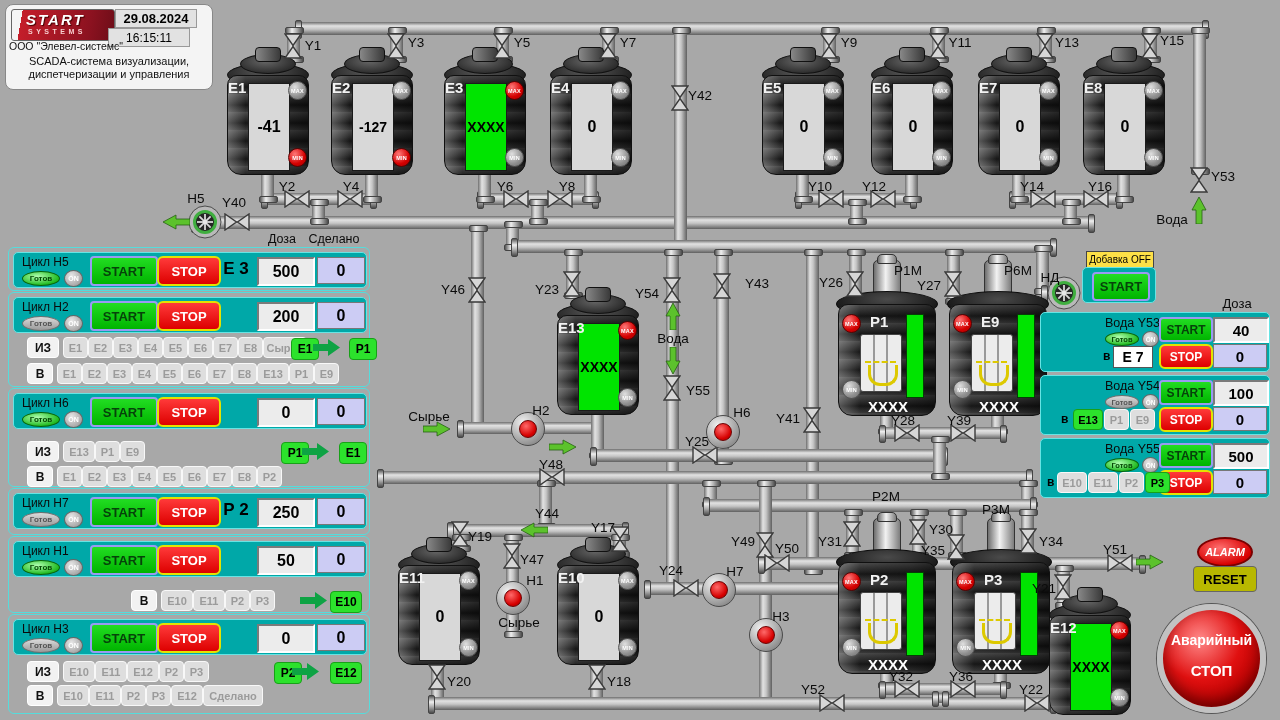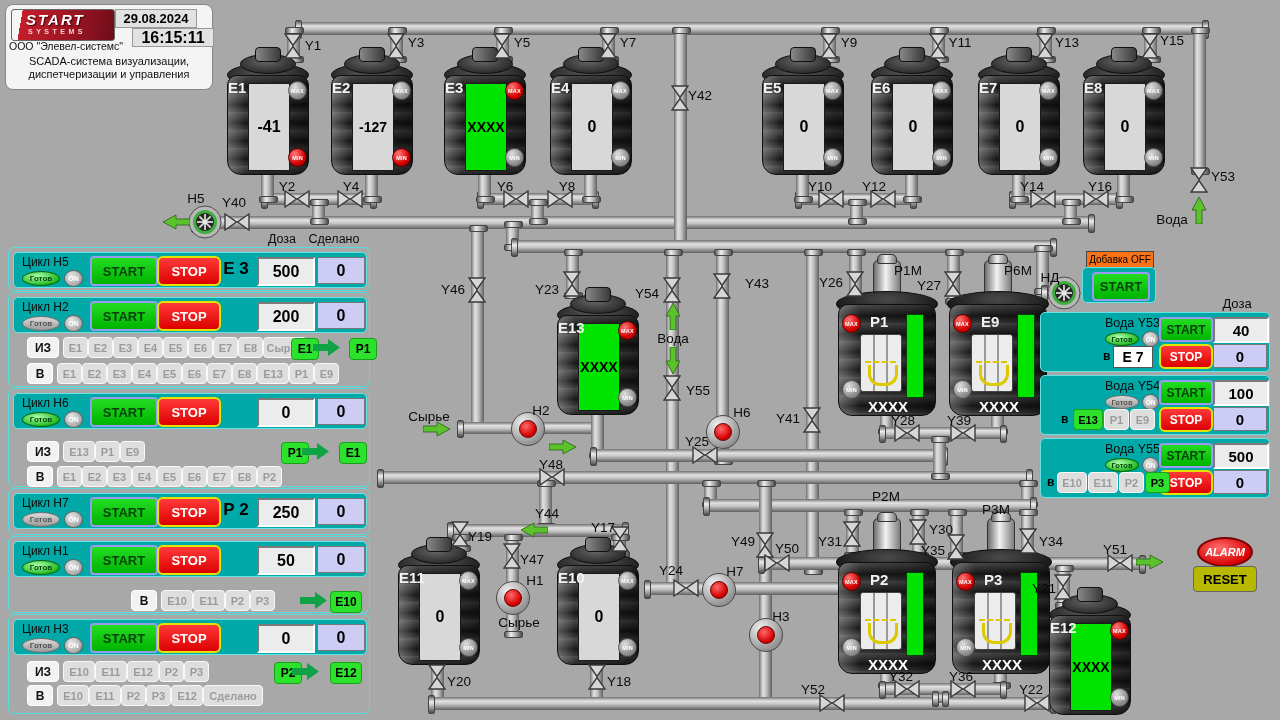--- a/index.html
+++ b/index.html
@@ -766,21 +766,21 @@
     <div class="abs lbl" style="left: 673px; top: 338px;">Вода</div>
     <div class="abs lbl" style="left: 429px; top: 416px;">Сырье</div>
     <div class="abs lbl" style="left: 519px; top: 622px;">Сырье</div>
     <div class="abs lbl" style="left: 547px; top: 513px;">Y44</div>
     <div class="abs" style="left: 5px; top: 4px; width: 206px; height: 84px; background: rgb(244, 244, 244); border: 1px solid rgb(136, 136, 136); border-radius: 8px;">
       <div class="abs" style="left: 5px; top: 4px; width: 102px; height: 30px; background: linear-gradient(100deg, rgb(245, 245, 245) 10%, rgb(196, 30, 42) 10%, rgb(140, 18, 32) 75%, rgb(109, 13, 24)); border: 1px solid rgb(102, 102, 102); border-radius: 3px; overflow: hidden;">
         <div class="abs" style="left: 14px; top: 1px; color: rgb(255, 255, 255); font-weight: bold; font-style: italic; font-size: 15px; letter-spacing: 2px; text-shadow: rgb(68, 0, 0) 1px 1px 1px;">START</div>
         <div class="abs" style="left: 16px; top: 18px; color: rgb(248, 208, 208); font-weight: bold; font-size: 7px; letter-spacing: 3.5px;">SYSTEMS</div>
       </div>
       <div class="abs" style="left: 109px; top: 4px; width: 80px; height: 17px; background: rgb(226, 226, 226); border: 1px solid rgb(153, 153, 153); display: flex; align-items: center; justify-content: center; font-weight: bold; font-size: 13px; color: rgb(0, 0, 0);">29.08.2024</div>
-      <div class="abs" style="left: 126px; top: 23px; width: 80px; height: 17px; background: rgb(226, 226, 226); border: 1px solid rgb(153, 153, 153); display: flex; align-items: center; justify-content: center; font-weight: bold; font-size: 16px; color: rgb(0, 0, 0);">16:15:11</div>
+      <div class="abs" style="left: 102px; top: 23px; width: 80px; height: 17px; background: rgb(226, 226, 226); border: 1px solid rgb(153, 153, 153); display: flex; align-items: center; justify-content: center; font-weight: normal; font-size: 12px; color: rgb(0, 0, 0);">16:15:11</div>
       <div class="abs" style="left: 2px; top: 35px; width: 116px; text-align: center; font-size: 10.5px; color: rgb(17, 17, 17);">ООО "Элевел-системс"</div>
       <div class="abs" style="left: 0px; top: 50px; width: 206px; text-align: center; font-size: 11px; color: rgb(17, 17, 17);">SCADA-система визуализации,</div>
       <div class="abs" style="left: 0px; top: 63px; width: 206px; text-align: center; font-size: 11px; color: rgb(17, 17, 17);">диспетчеризации и управления</div>
     </div>
     <div class="abs lbl" style="left: 282px; top: 239px; font-size: 12.5px;">Доза</div>
     <div class="abs lbl" style="left: 334px; top: 239px; font-size: 12.5px;">Сделано</div>
     <div class="abs blockBorder" style="left: 8px; top: 247px; width: 360px; height: 42px;">
       <div class="abs panelTeal" style="left: 4px; top: 4px; width: 352px; height: 34px;">
         <div class="abs" style="left: 8px; top: 2px; font-size: 12px; color: rgb(10, 10, 10);">Цикл Н5</div>
         <div class="abs oval ovalGreen" style="left: 8px; top: 18px; width: 36px; height: 13px; font-size: 8px;">Готов</div>
@@ -914,21 +914,21 @@
       <div class="abs chip" style="left: 112px; top: 70px; width: 23px; height: 19px;">Р2</div>
       <div class="abs chip" style="left: 137px; top: 70px; width: 23px; height: 19px;">Р3</div>
       <div class="abs chip" style="left: 162px; top: 70px; width: 30px; height: 19px;">Е12</div>
       <div class="abs chip" style="left: 194px; top: 70px; width: 58px; height: 19px;">Сделано</div>
       <div class="abs chip chipSel" style="left: 265px; top: 47px; width: 26px; height: 20px; font-size: 12px;">Р2</div>
       <div class="abs" style="left: 283px; top: 48px; width: 28px; height: 17px;"><svg width="28" height="17" viewBox="0 0 28 17">
           <polygon points="0,5 15,5 15,0 27,8.5 15,17 15,12 0,12" fill="#0ea344"></polygon>
         </svg></div>
       <div class="abs chip chipSel" style="left: 321px; top: 47px; width: 30px; height: 20px; font-size: 12px;">Е12</div>
     </div>
-    <div class="abs" style="left: 1086px; top: 251px; width: 66px; height: 15px; background: #f97316; border: 1px solid rgb(68, 68, 68); display: flex; align-items: center; justify-content: center; font-size: 10px; color: rgb(0, 0, 0);">Добавка OFF</div>
+    <div class="abs" style="left: 1086px; top: 251px; width: 66px; height: 15px; background: #fde047; border: 1px solid rgb(68, 68, 68); display: flex; align-items: center; justify-content: center; font-size: 10px; color: rgb(0, 0, 0);">Добавка OFF</div>
     <div class="abs panelTeal" style="left: 1082px; top: 267px; width: 72px; height: 34px;">
       <div class="abs btnStart" style="left: 9px; top: 4px; width: 54px; height: 25px; font-size: 13px;">START</div>
     </div>
     <div class="abs lbl" style="left: 1237px; top: 303px; font-size: 13px;">Доза</div>
     <div class="abs panelTeal" style="left: 1040px; top: 312px; width: 228px; height: 58px;">
       <div class="abs" style="left: 64px; top: 3px; font-size: 12.5px; color: rgb(10, 10, 10); white-space: nowrap;">Вода Y53</div>
       <div class="abs oval ovalGreen" style="left: 64px; top: 19px; width: 32px; height: 12px; font-size: 7.5px;">Готов</div>
       <div class="abs onBtn" style="left: 101px; top: 18px; width: 15px; height: 14px; font-size: 6.5px;">ON</div>
       <div class="abs btnStart" style="left: 118px; top: 4px; width: 50px; height: 21px; font-size: 12px;">START</div>
       <div class="abs doseBox" style="left: 172px; top: 4px; width: 52px; height: 22px; font-size: 15px;">40</div>
@@ -959,13 +959,17 @@
       <div class="abs btnStop" style="left: 118px; top: 31px; width: 50px; height: 21px; font-size: 12px;">STOP</div>
       <div class="abs doneBox" style="left: 172px; top: 31px; width: 52px; height: 22px; font-size: 15px;">0</div>
       <div class="abs" style="left: 6px; top: 36px; font-size: 12px; font-weight: bold; color: rgb(0, 0, 0);">в</div>
       <div class="abs chip" style="left: 16px; top: 33px; width: 28px; height: 19px;">Е10</div>
       <div class="abs chip" style="left: 47px; top: 33px; width: 28px; height: 19px;">Е11</div>
       <div class="abs chip" style="left: 78px; top: 33px; width: 23px; height: 19px;">Р2</div>
       <div class="abs chip chipSel" style="left: 104px; top: 33px; width: 23px; height: 19px;">Р3</div>
     </div>
     <div class="abs" style="left: 1197px; top: 537px; width: 52px; height: 26px; border-radius: 50%; background: radial-gradient(at 40% 35%, rgb(255, 112, 112), rgb(216, 0, 0) 70%, rgb(160, 0, 0)); border: 2px solid rgb(122, 0, 0); display: flex; align-items: center; justify-content: center; color: rgb(255, 255, 255); font-weight: bold; font-size: 11px; font-style: italic;">ALARM</div>
     <div class="abs" style="left: 1193px; top: 566px; width: 62px; height: 24px; background: rgb(184, 184, 0); border: 1px solid rgb(102, 102, 102); border-radius: 4px; display: flex; align-items: center; justify-content: center; color: rgb(0, 0, 0); font-weight: bold; font-size: 13px;">RESET</div>
+    <div class="abs" style="left: 1157px; top: 604px; width: 97px; height: 97px; border-radius: 50%; background: radial-gradient(circle at 38% 30%, rgb(255, 136, 136), rgb(224, 16, 16) 45%, rgb(180, 0, 0) 75%, rgb(141, 0, 0)); border: 6px solid rgb(194, 194, 194); box-shadow: rgb(85, 85, 85) 0px 0px 0px 1px, rgba(0, 0, 0, 0.4) 0px -6px 14px inset;">
+      <div class="abs" style="left: 50%; top: 30px; transform: translate(-50%, -50%); color: rgb(255, 255, 255); font-weight: bold; font-size: 14px; white-space: nowrap;">Аварийный</div>
+      <div class="abs" style="left: 50%; top: 60px; transform: translate(-50%, -50%); color: rgb(255, 255, 255); font-weight: bold; font-size: 15px;">СТОП</div>
+    </div>
   </div>
 
 </body></html>

